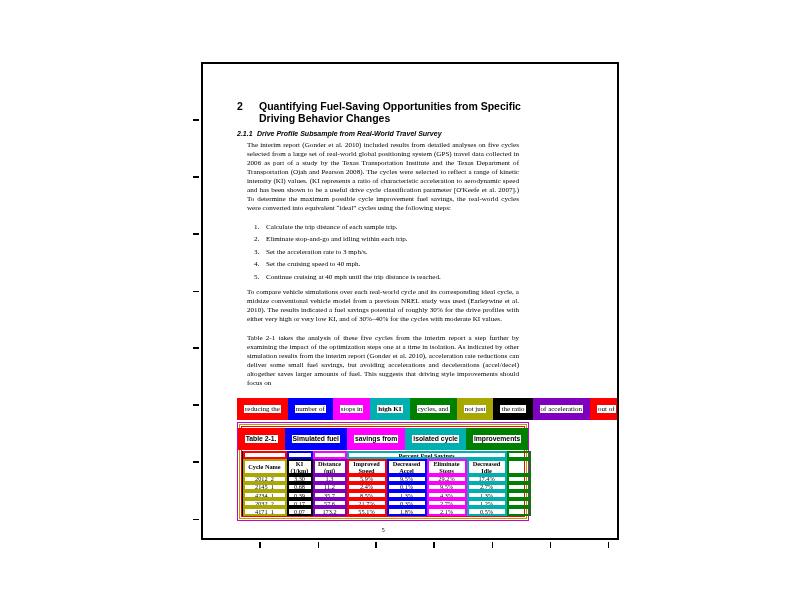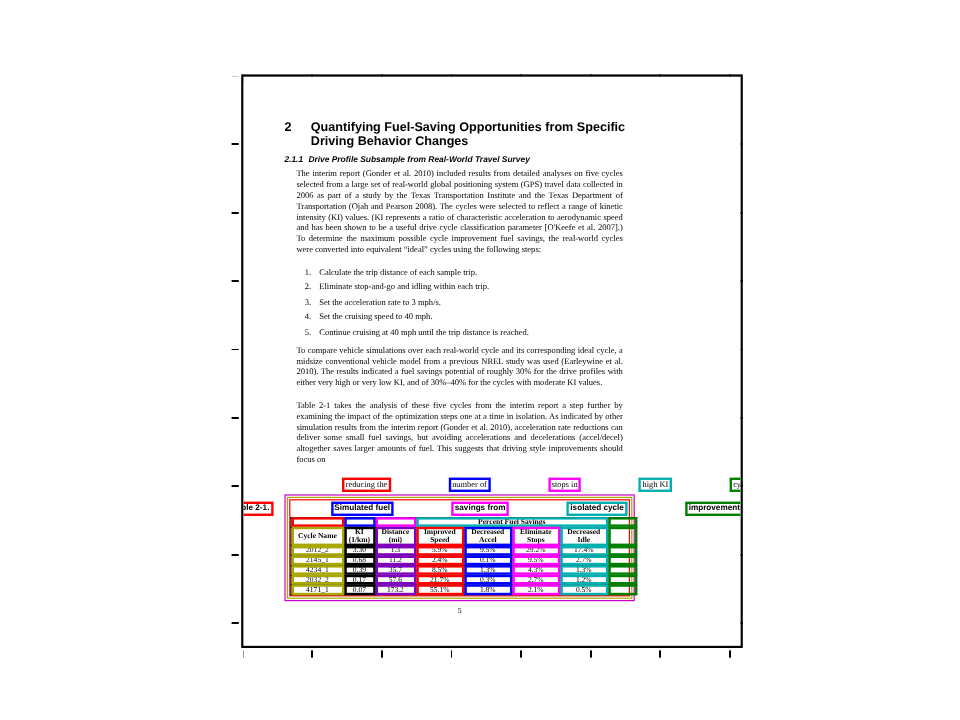--- a/index.html
+++ b/index.html
@@ -39,21 +39,21 @@
   .p1{margin-top:3px;}
   .p2,.p3{margin-top:6px;}
   .pfig{margin-top:6px;line-height:8.6px;}
 
   .olist{margin-top:2px;}
   .li{display:flex;font-size:7.1px;line-height:9px;margin-top:3.4px;}
   .li .num{width:12px;margin-left:17px;flex:none;}
 
   
   .boxedline{margin-top:1px;display:flex;font-size:7px;line-height:8px;}
-  .wbox{border:2px solid #0ea5e9;padding:0 1px;white-space:nowrap;margin-left:48px;}
+  .wbox{border:7px solid #0ea5e9;padding:0 1px;white-space:nowrap;}
   .wfill{flex:1;border:1px solid #8000c0;}
 
   
   .ann-outer{margin-top:2px;border:1px solid #cc00cc;padding:1px;}
   .ann-mid{border:1px solid #a8a800;padding:1px;}
   .ann-inner{border:1px solid #ff0000;}
   .cap{display:flex;justify-content:center;font-family:"Liberation Sans",sans-serif;
        font-weight:bold;font-size:6.8px;line-height:8px;padding:1px 0;}
   table{border-collapse:collapse;table-layout:fixed;width:100%;
         font-size:6.3px;line-height:7.2px;}
@@ -112,21 +112,21 @@
       </div>
 
       <p class="p2">To compare vehicle simulations over each real-world cycle and its corresponding ideal cycle, a midsize conventional vehicle model from a previous NREL study was used (Earleywine et al. 2010). The results indicated a fuel savings potential of roughly 30% for the drive profiles with either very high or very low KI, and of 30%–40% for the cycles with moderate KI values.</p>
 
       <p class="p3">Table 2-1 takes the analysis of these five cycles from the interim report a step further by examining the impact of the optimization steps one at a time in isolation. As indicated by other simulation results from the interim report (Gonder et al. 2010), acceleration rate reductions can deliver some small fuel savings, but avoiding accelerations and decelerations (accel/decel) altogether saves larger amounts of fuel. This suggests that driving style improvements should focus on</p>
 
       <div class="boxedline" id="boxed-line">
           <span class="wbox" style="border-color: rgb(255, 0, 0);">reducing the</span>
           <span class="wbox" style="border-color: rgb(0, 0, 255);">number of</span>
           <span class="wbox" style="border-color: rgb(255, 0, 255);">stops in</span>
-          <span class="wbox" style="border-color: rgb(0, 176, 176);">high KI</span>
+          <span class="wbox" style="border-color: rgb(0, 176, 176); font-weight: bold;">high KI</span>
           <span class="wbox" style="border-color: rgb(0, 128, 0);">cycles, and</span>
           <span class="wbox" style="border-color: rgb(168, 168, 0);">not just</span>
           <span class="wbox" style="border-color: rgb(0, 0, 0);">the ratio</span>
           <span class="wbox" style="border-color: rgb(128, 0, 192);">of acceleration</span>
           <span class="wbox" style="border-color: rgb(255, 0, 0);">out of</span>
           <span class="wbox" style="border-color: rgb(0, 0, 255);">a stop.</span>
           <span class="wfill"></span>
         </div>
 
       <div class="ann-outer">

